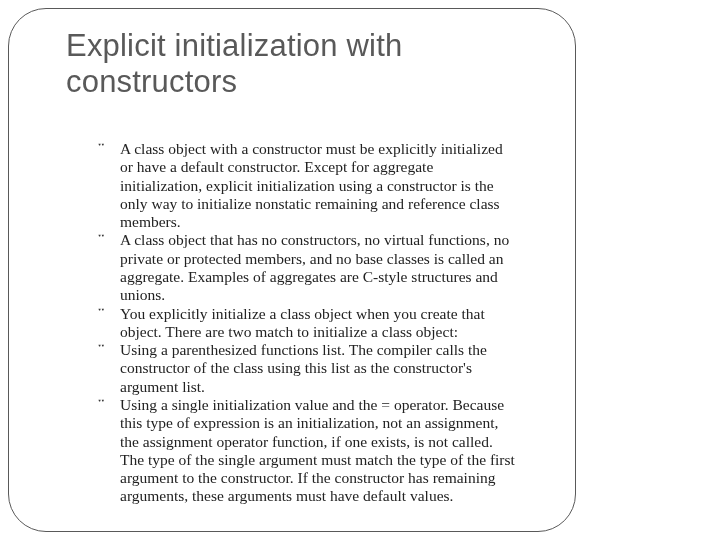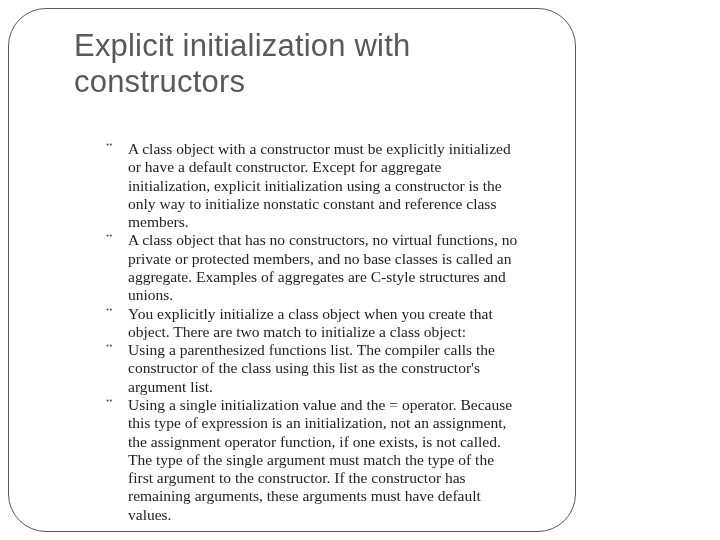--- a/index.html
+++ b/index.html
@@ -9,21 +9,21 @@
     height: 540px;
     background: #ffffff;
     font-family: "Times New Roman", Times, serif;
     color: #333;
   }
   .slide {
     box-sizing: border-box;
     width: 584px;
     height: 540px;
     position: relative;
-    padding: 18px 32px 20px 40px;
+    padding: 18px 32px 20px 32px;
   }
   .frame {
     position: absolute;
     top: 8px;
     left: 8px;
     right: 8px;
     bottom: 8px;
     border: 1.5px solid #595959;
     border-radius: 38px;
     pointer-events: none;
@@ -66,21 +66,21 @@
 
 <div class="slide">
   <div class="frame"></div>
 
   <div class="title">Explicit initialization with constructors</div>
 
   <div class="content">
 
     <div class="bullet">
       <div class="marker">་་</div>
-      <div class="bullet-text">A class object with a constructor must be explicitly initialized or have a default constructor. Except for aggregate initialization, explicit initialization using a constructor is the only way to initialize nonstatic constant and reference class members.</div>
+      <div class="bullet-text">A class object with a constructor must be explicitly initialized or have a default constructor. Except for aggregate initialization, explicit initialization using a constructor is the only way to initialize nonstatic remaining and reference class members.</div>
     </div>
 
     <div class="bullet">
       <div class="marker">་་</div>
       <div class="bullet-text">A class object that has no constructors, no virtual functions, no private or protected members, and no base classes is called an aggregate. Examples of aggregates are C-style structures and unions.</div>
     </div>
 
     <div class="bullet">
       <div class="marker">་་</div>
       <div class="bullet-text">You explicitly initialize a class object when you create that object. There are two match to initialize a class object:</div>

